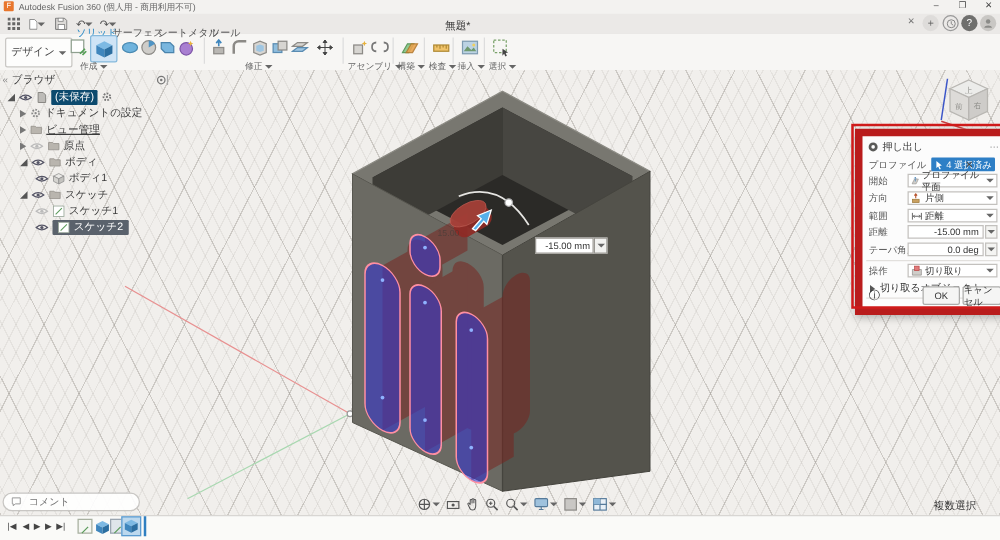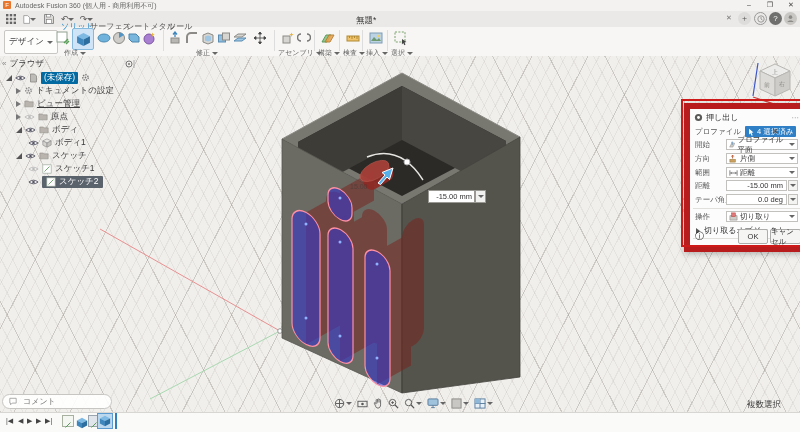--- a/index.html
+++ b/index.html
@@ -35,21 +35,21 @@
     background-image:
       repeating-linear-gradient(63deg,rgba(150,145,138,.30) 0 1px,transparent 1px 50px),
       repeating-linear-gradient(-63deg,rgba(150,145,138,.30) 0 1px,transparent 1px 50px),
       repeating-linear-gradient(63deg,rgba(160,155,148,.15) 0 1px,transparent 1px 10px),
       repeating-linear-gradient(-63deg,rgba(160,155,148,.15) 0 1px,transparent 1px 10px);}
   
   .browser{left:2px;top:57px;width:152px;height:132px;z-index:5;font-size:8.5px;color:#3a3a3a;}
   .brow{position:absolute;left:0;height:13px;display:flex;align-items:center;gap:3px;white-space:nowrap;}
   .tri-open{width:0;height:0;border-bottom:6px solid #555;border-left:6px solid transparent;display:inline-block;}
   .tri-closed{width:0;height:0;border-left:5px solid #777;border-top:3.5px solid transparent;border-bottom:3.5px solid transparent;display:inline-block;}
-  .rootchip{background:#0369a1;color:#fff;padding:0 3px;border-radius:1px;}
+  .rootchip{background:#0c4a6e;color:#fff;padding:0 3px;border-radius:1px;}
   .selchip{background:#5a626c;color:#fff;padding:0 4px;border-radius:1px;}
   
   .dialog{left:684px;top:103px;width:113px;height:137px;background:#fcfcfc;border:6px solid #b91c1c;
           box-shadow:0 2px 6px rgba(0,0,0,.25);z-index:6;font-size:7.5px;color:#555;}
   .drow{position:absolute;left:0;width:113px;height:13px;display:flex;align-items:center;}
   .dlabel{position:absolute;left:5px;white-space:nowrap;}
   .dcombo{position:absolute;left:36px;width:72px;height:11px;background:#fff;border:1px solid #c3c1be;
           display:flex;align-items:center;gap:2px;padding:0 2px;box-sizing:border-box;color:#333;}
   .dcombo .cdn{margin-left:auto;}
   .dinput{position:absolute;left:36px;width:61px;height:11px;background:#fff;border:1px solid #c3c1be;

